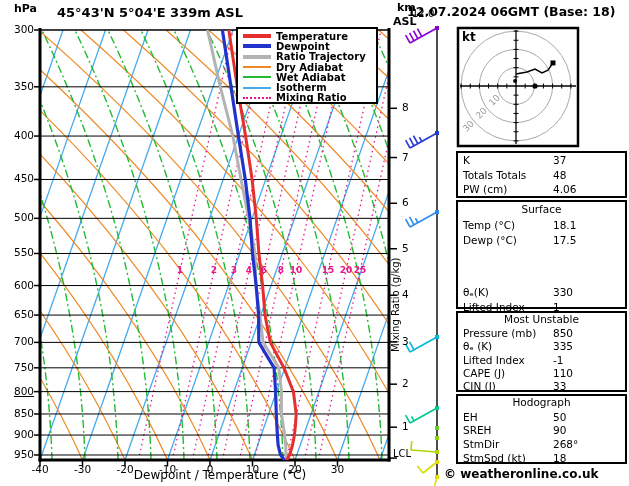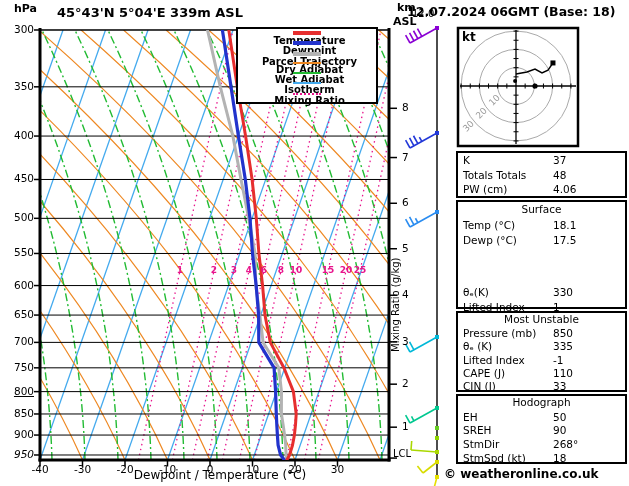--- a/index.html
+++ b/index.html
@@ -12,21 +12,21 @@
   .plbl{width:26px;text-align:right;font-size:10.5px;}
   .xlbl{transform:translateX(-50%);font-size:10.5px;}
   .klbl{font-size:10.5px;}
   .mrl{color:#e8148c;font-size:9px;font-weight:bold;transform:translateX(-50%);}
   .hlbl{color:#9a9a9a;font-size:9px;transform:rotate(-45deg);}
   .center{text-align:center;}
   .vtext{writing-mode:vertical-rl;transform:rotate(180deg);}
   #legend{position:absolute;left:236px;top:27px;width:142px;height:77px;
           border:2px solid #000;background:#fff;z-index:3;box-sizing:border-box;
           padding:2px 0 0 5px;}
-  .lrow{display:flex;align-items:center;height:10.3px;flex-direction:column;}
+  .lrow{display:flex;align-items:center;height:10.3px;}
   .lsw{width:28px;margin-right:5px;flex:none;}
   .ltx{font-size:10px;font-weight:bold;white-space:nowrap;}
   #tables{position:absolute;left:0;top:0;z-index:3;}
   .tbox{position:absolute;left:456px;width:171px;border:2px solid #000;
         background:#fff;box-sizing:border-box;font-size:10.5px;}
   .thead{text-align:center;}
   .trow{position:relative;}
   .trow .lab{position:absolute;left:5px;top:50%;transform:translateY(-50%);white-space:nowrap;}
   .trow .val{position:absolute;left:95px;top:50%;transform:translateY(-50%);white-space:nowrap;}
 </style>
@@ -260,21 +260,21 @@
       <span class="lbl plbl" style="left: 8px; top: 173.481px;">450</span>
       <span class="lbl plbl" style="left: 8px; top: 212.328px;">500</span>
       <span class="lbl plbl" style="left: 8px; top: 247.47px;">550</span>
       <span class="lbl plbl" style="left: 8px; top: 279.552px;">600</span>
       <span class="lbl plbl" style="left: 8px; top: 309.064px;">650</span>
       <span class="lbl plbl" style="left: 8px; top: 336.389px;">700</span>
       <span class="lbl plbl" style="left: 8px; top: 361.827px;">750</span>
       <span class="lbl plbl" style="left: 8px; top: 385.623px; text-decoration: underline;">800</span>
       <span class="lbl plbl" style="left: 8px; top: 407.976px;">850</span>
       <span class="lbl plbl" style="left: 8px; top: 429.051px;">900</span>
-      <span class="lbl plbl" style="left: 8px; top: 448.986px; font-style: italic;">950</span>
+      <span class="lbl plbl" style="left: 8px; top: 448.986px;">950</span>
       <span class="lbl xlbl" style="left: 40px; top: 464px;">-40</span>
       <span class="lbl xlbl" style="left: 82.5px; top: 464px;">-30</span>
       <span class="lbl xlbl" style="left: 125px; top: 464px;">-20</span>
       <span class="lbl xlbl" style="left: 167.5px; top: 464px;">-10</span>
       <span class="lbl xlbl" style="left: 210px; top: 464px;">0</span>
       <span class="lbl xlbl" style="left: 252.5px; top: 464px;">10</span>
       <span class="lbl xlbl" style="left: 295px; top: 464px;">20</span>
       <span class="lbl xlbl" style="left: 337.5px; top: 464px;">30</span>
       <span class="lbl klbl" style="left: 402px; top: 102.303px;">8</span>
       <span class="lbl klbl" style="left: 402px; top: 151.537px;">7</span>
@@ -303,21 +303,21 @@
       <div class="lrow">
         <span class="lsw" style="border-top: 4px solid rgb(230, 46, 46);"></span>
         <span class="ltx">Temperature</span>
       </div>
       <div class="lrow">
         <span class="lsw" style="border-top: 4px solid rgb(34, 51, 204);"></span>
         <span class="ltx">Dewpoint</span>
       </div>
       <div class="lrow">
         <span class="lsw" style="border-top: 4px solid rgb(179, 179, 179);"></span>
-        <span class="ltx">Parcel Trajectory</span>
+        <span class="ltx">Ratio Trajectory</span>
       </div>
       <div class="lrow">
         <span class="lsw" style="border-top: 2px solid rgb(238, 136, 34);"></span>
         <span class="ltx">Dry Adiabat</span>
       </div>
       <div class="lrow">
         <span class="lsw" style="border-top: 2px solid rgb(34, 187, 51);"></span>
         <span class="ltx">Wet Adiabat</span>
       </div>
       <div class="lrow">

